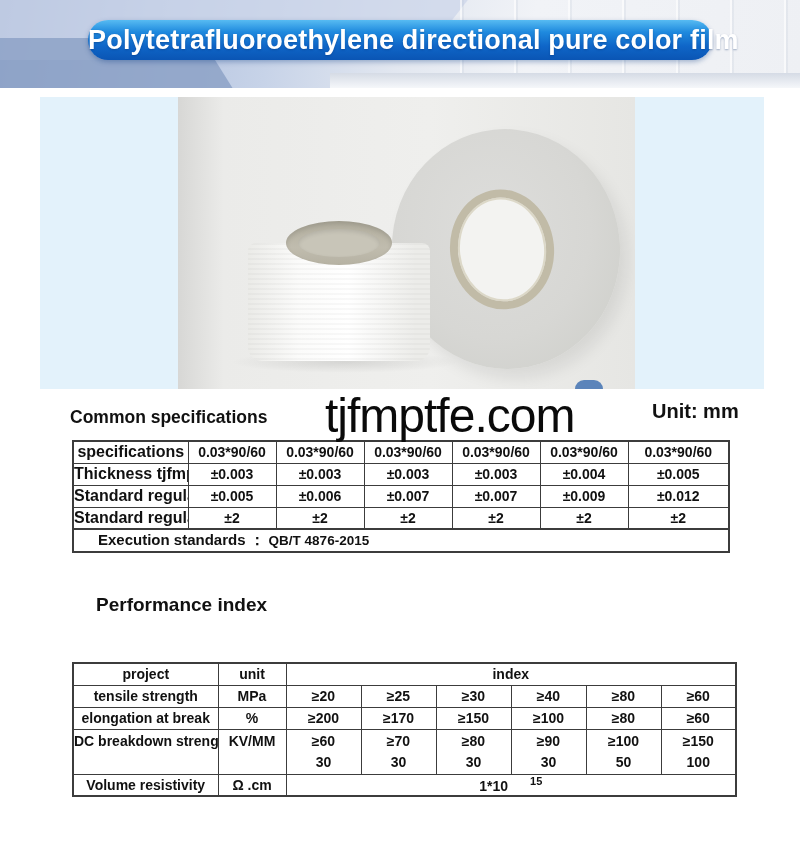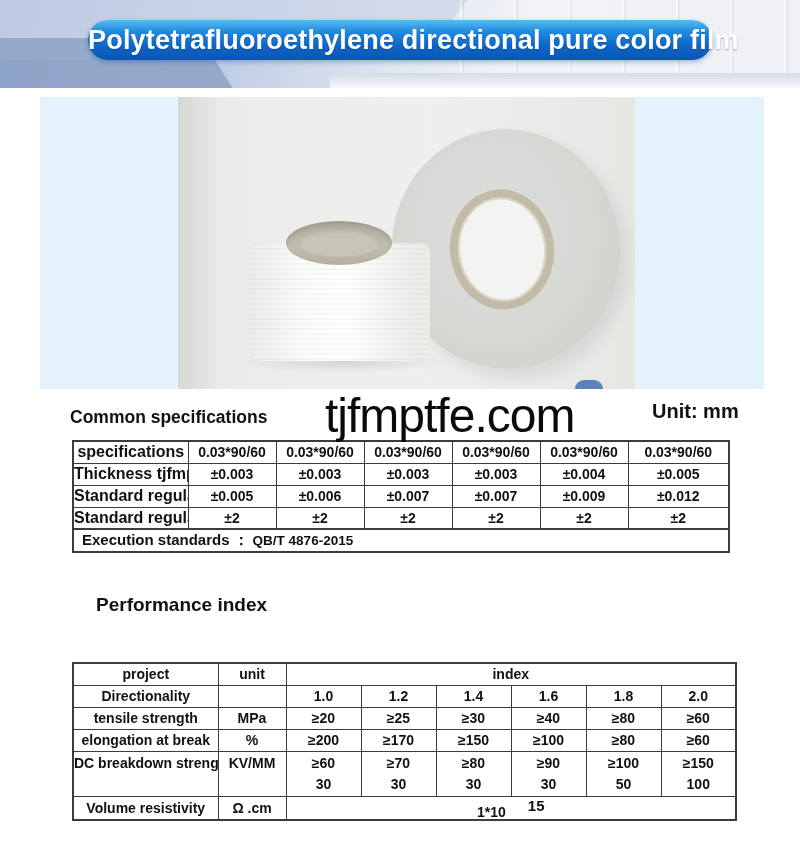--- a/index.html
+++ b/index.html
@@ -60,35 +60,35 @@
   .unit-label { position:absolute; left:628px; top:400px; font-size:20px; font-weight:bold;margin-left:24px; }
 
   
   table { border-collapse:collapse; table-layout:fixed; background:#fff; }
   td { border:1px solid #3c3c3c; text-align:center; vertical-align:middle;
        font-weight:bold; overflow:hidden; white-space:nowrap; }
   .tbl1 { position:absolute; left:72px; top:440px; width:656px; border:2px solid #3c3c3c; }
   .tbl1 td { height:22px; font-size:14px; }
   .tbl1 td.lbl { font-size:16px; }
   .tbl1 tr.thick td { border-top-width:2px; }
-  .tbl1 .exec-row td { text-align:left; padding-left:8px; height:23px; }
+  .tbl1 .exec-row td { text-align:left; padding-left:24px; height:23px; }
   .exec-label { font-size:15px; font-weight:bold; }
   .exec-value { font-size:13.5px; font-weight:bold; }
 
   .perf-heading { position:absolute; left:96px; top:594px; font-size:19px; font-weight:bold; }
   .perf-subrow { position:absolute; left:96px; top:626px; width:560px; font-size:19px; font-weight:bold; }
   .perf-sub2 { position:absolute; left:249px; top:0; }
 
   .tbl2 { position:absolute; left:72px; top:662px; width:663px; border:2px solid #3c3c3c; }
   .tbl2 td { height:22px; font-size:14px; }
   .tbl2 td.lbl { font-size:14px; }
   .tbl2 .dc-row td { height:45px; }
   .tbl2 .dc-row td.top-al { vertical-align:top; padding-top:3px; }
   .dc-line { line-height:21px; }
-  sup { font-size:15px; font-weight:bold;padding-left:22px; }
+  sup { font-size:11px; font-weight:bold;padding-left:22px; }
 </style>
 </head>
 <body>
 
 <div class="page">
 
   <div class="hero">
     <div class="hero-wedge"></div>
     <div class="hero-dark"></div>
     <div class="hero-seams"></div>
@@ -190,30 +190,20 @@
         <col style="width:75px">
         <col style="width:75px">
     </colgroup>
     <tbody>
         <tr>
       <td class="lbl">project</td>
       <td class="lbl">unit</td>
       <td colspan="6">index</td>
     </tr>
     <tr>
-      <td class="lbl">Directionality</td>
-      <td></td>
-      <td>1.0</td>
-      <td>1.2</td>
-      <td>1.4</td>
-      <td>1.6</td>
-      <td>1.8</td>
-      <td>2.0</td>
-    </tr>
-    <tr>
       <td class="lbl">tensile strength</td>
       <td>MPa</td>
       <td>≥20</td>
       <td>≥25</td>
       <td>≥30</td>
       <td>≥40</td>
       <td>≥80</td>
       <td>≥60</td>
     </tr>
     <tr>

